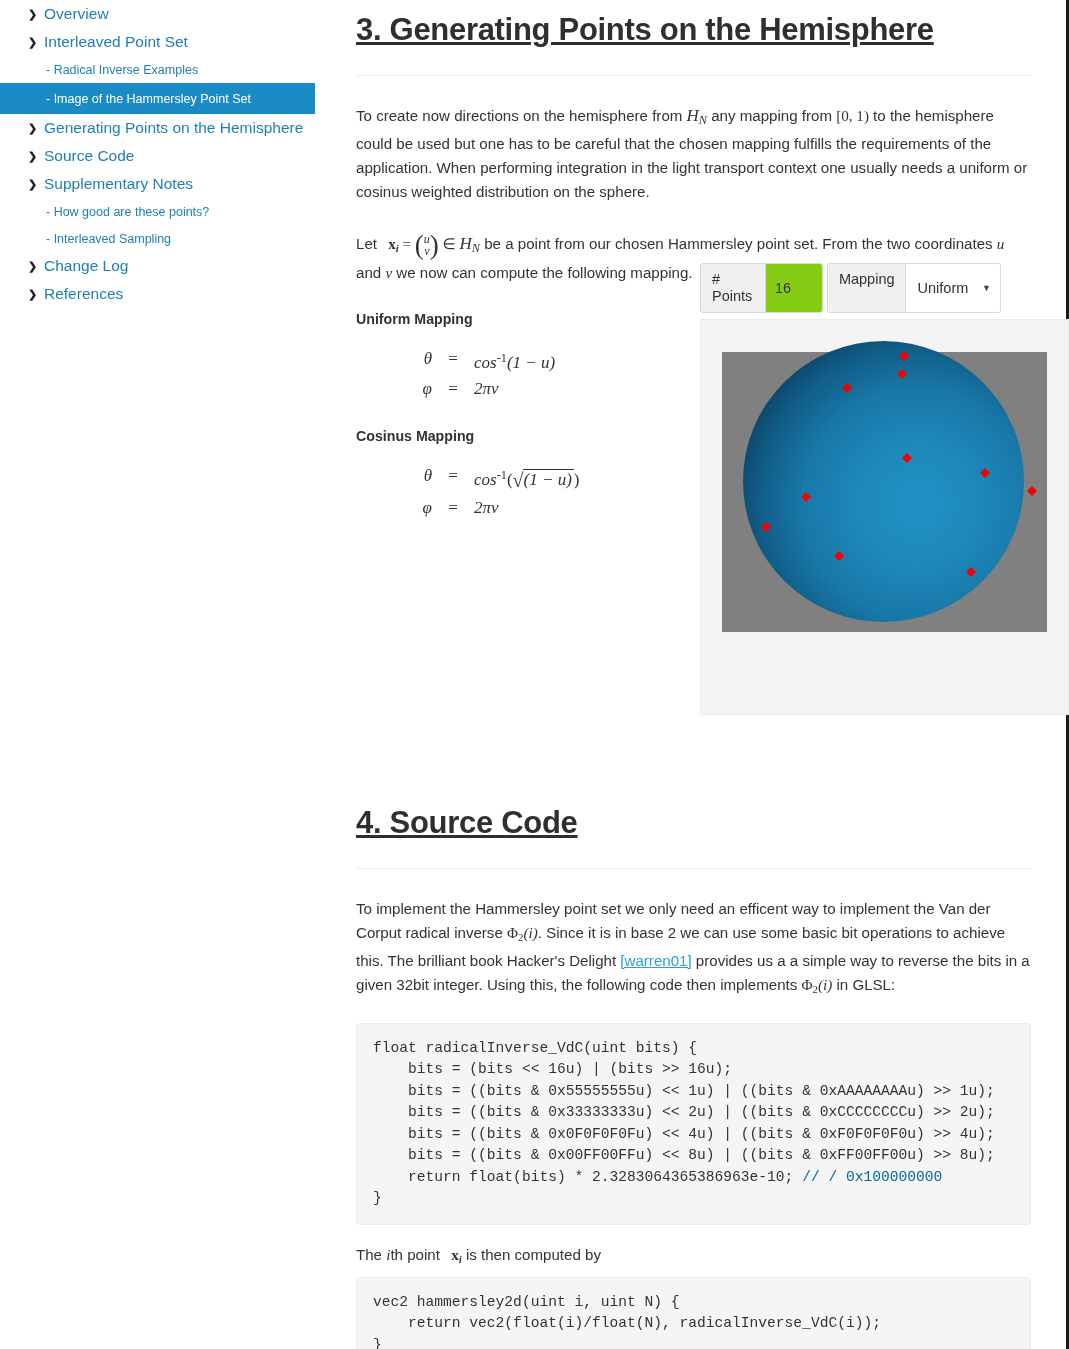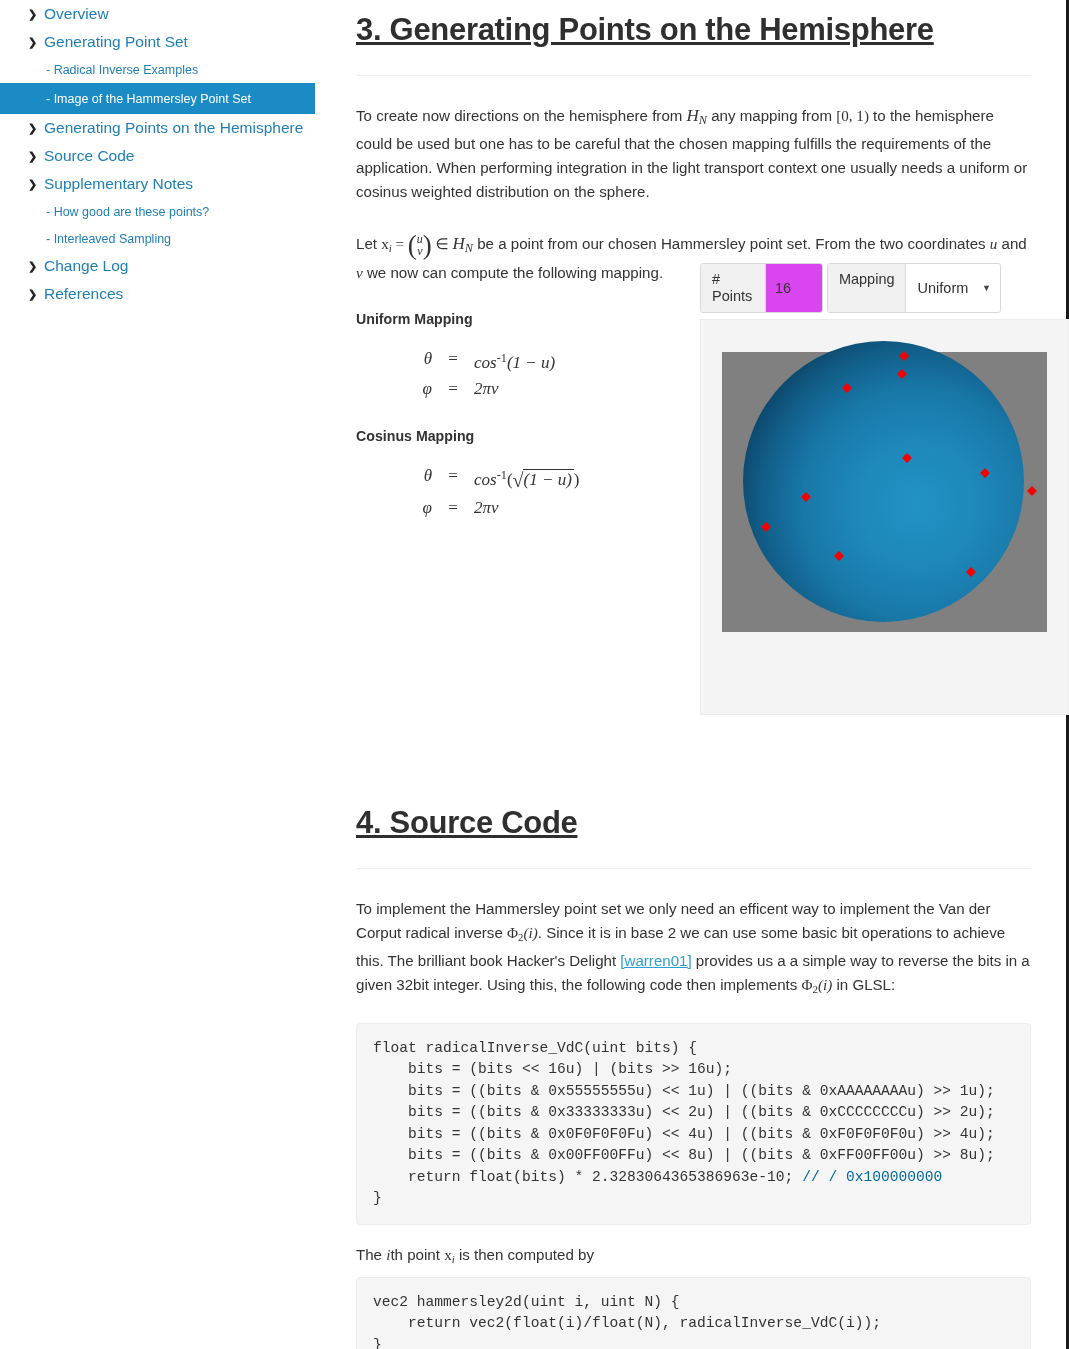--- a/index.html
+++ b/index.html
@@ -95,21 +95,21 @@
   p.tight { margin-top: 18px; }
   .lnk { color: #2f9fd0; }
 
   
   .mathi { font-family: "Liberation Serif", serif; font-style: italic; }
   .mathu { font-family: "Liberation Serif", serif; }
   .scr { font-family: "Liberation Serif", serif; font-style: italic; font-size: 17px; }
   .sub { font-size: 0.72em; vertical-align: -0.28em; font-style: italic;
          font-family: "Liberation Serif", serif; }
   .sup { font-size: 0.72em; vertical-align: 0.45em; font-family: "Liberation Serif", serif; }
-  .bvec { font-weight: normal; font-family: "Liberation Serif", serif; }
+  .bvec { font-weight: bold; font-family: "Liberation Serif", serif; margin-left: 7px; }
   .paren-col {
     display: inline-block;
     vertical-align: middle;
     position: relative;
     padding: 0 9px;
     font-family: "Liberation Serif", serif;
     font-style: italic;
     font-size: 12px;
     line-height: 12px;
     text-align: center;
@@ -166,21 +166,21 @@
     line-height: 17px;
   }
   .num-input {
     width: 56px;
     border: 0;
     outline: 0;
     font-size: 14.5px;
     color: #333;
     padding: 7px 9px;
     font-family: "Liberation Sans", sans-serif;
-    background: #d946ef;
+    background: #84cc16;
   }
   .sel {
     display: flex; align-items: center; justify-content: space-between;
     width: 108px;
     padding: 7px 9px 7px 12px;
     font-size: 14.5px;
     color: #333;
     background: #fff;
     line-height: 17px;
   }
@@ -243,21 +243,21 @@
 
   <nav class="sidebar">
 
     <div class="nav-item">
       <span class="chev">❯</span>
       <span class="lbl">Overview</span>
     </div>
 
     <div class="nav-item">
       <span class="chev">❯</span>
-      <span class="lbl">Generating Point Set</span>
+      <span class="lbl">Interleaved Point Set</span>
     </div>
 
     <div class="nav-sub">
       <span class="lbl">- Radical Inverse Examples</span>
     </div>
 
     <div class="nav-sub active">
       <span class="lbl">- Image of the Hammersley Point Set</span>
     </div>
 

